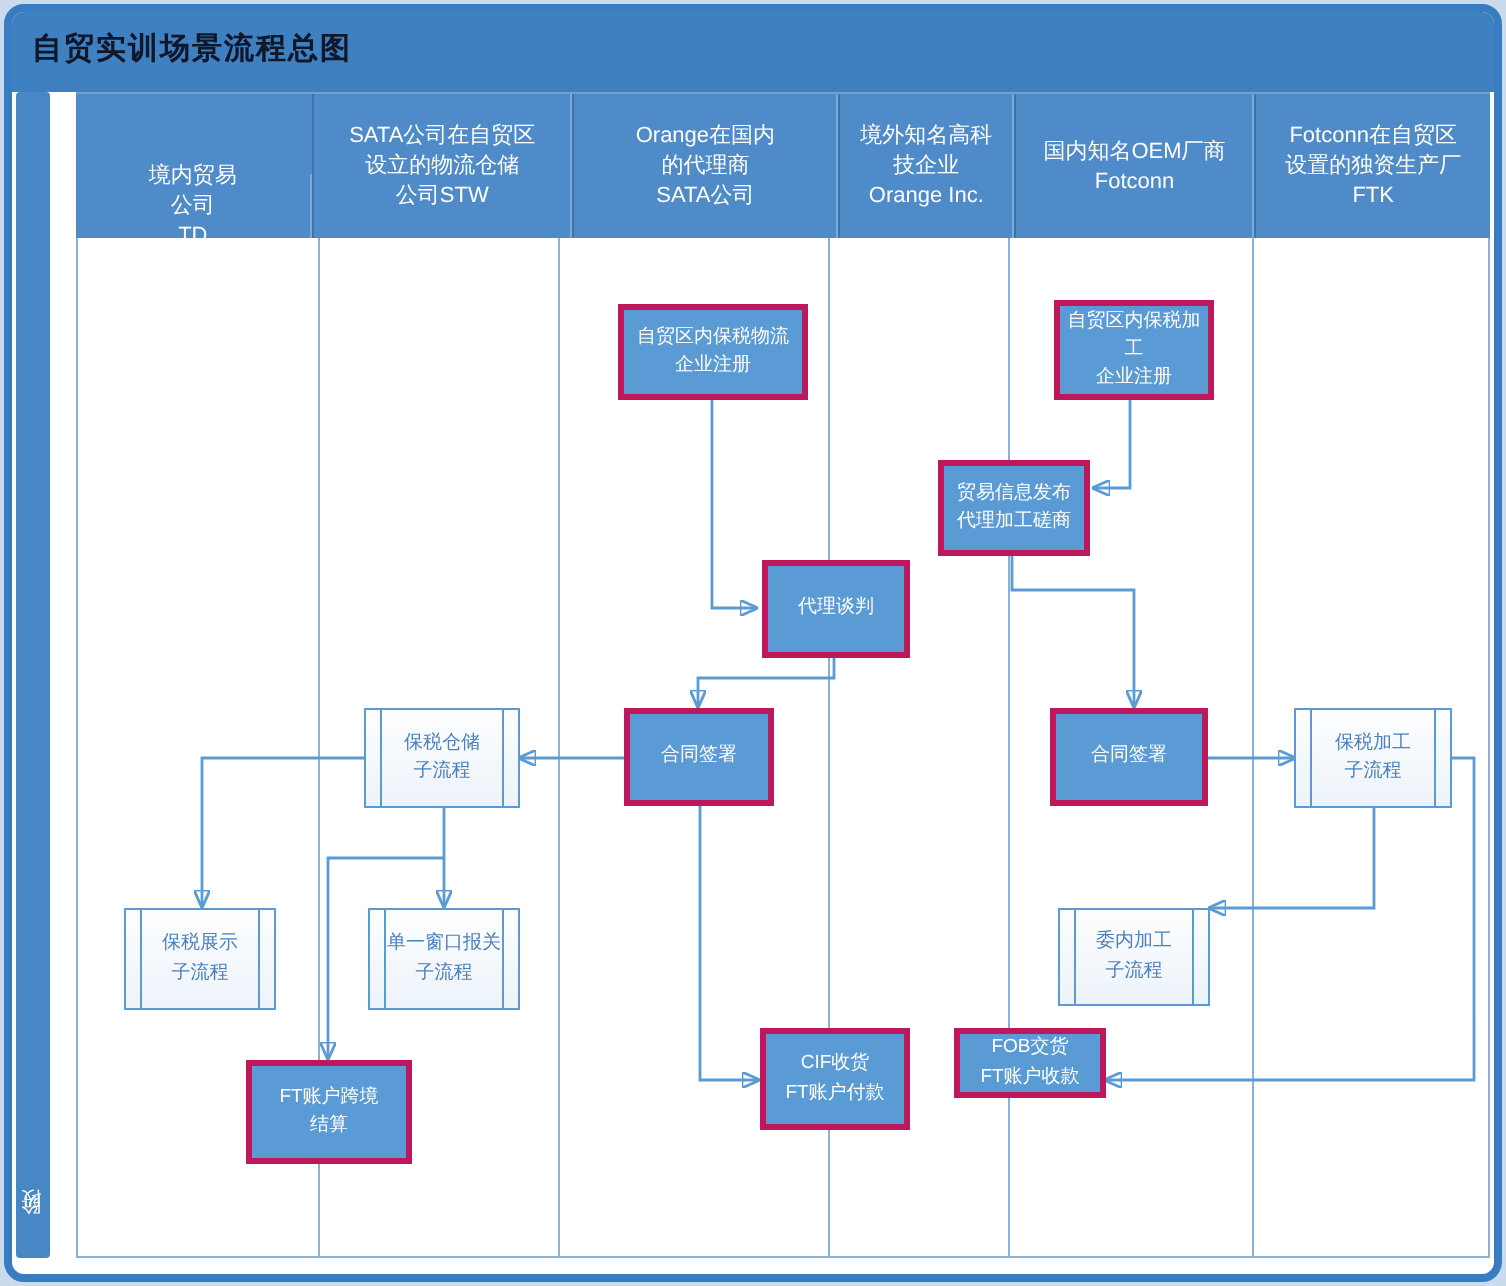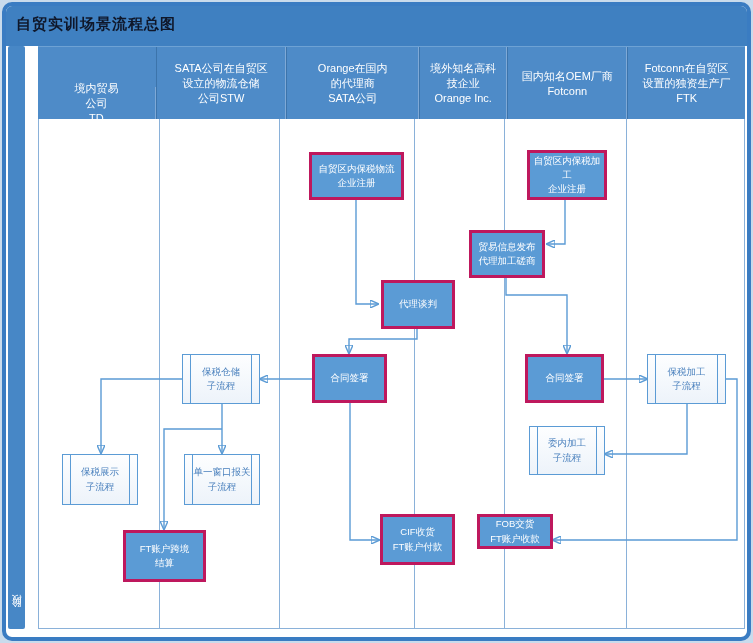--- a/index.html
+++ b/index.html
@@ -98,21 +98,21 @@
 企业注册</div>
     <div class="node process" style="left:463px;top:212px;width:76px;height:48px;margin-top:12px;">贸易信息发布
 代理加工磋商</div>
     <div class="node process" style="left:375px;top:274px;width:74px;height:49px;">代理谈判</div>
     <div class="node process" style="left:306px;top:348px;width:75px;height:49px;">合同签署</div>
     <div class="node process" style="left:519px;top:348px;width:79px;height:49px;">合同签署</div>
     <div class="node subprocess" style="left:176px;top:348px;width:78px;height:50px;">保税仓储
 子流程</div>
     <div class="node subprocess" style="left:641px;top:348px;width:79px;height:50px;">保税加工
 子流程</div>
-    <div class="node subprocess" style="left:523px;top:420px;width:76px;height:49px;">委内加工
+    <div class="node subprocess" style="left:523px;top:448px;width:76px;height:49px;">委内加工
 子流程</div>
     <div class="node subprocess" style="left:56px;top:448px;width:76px;height:51px;">保税展示
 子流程</div>
     <div class="node subprocess" style="left:178px;top:448px;width:76px;height:51px;">单一窗口报关
 子流程</div>
     <div class="node process" style="left:117px;top:524px;width:83px;height:52px;">FT账户跨境
 结算</div>
     <div class="node process" style="left:374px;top:508px;width:75px;height:51px;">CIF收货
 FT账户付款</div>
     <div class="node process" style="left:471px;top:508px;width:76px;height:35px;">FOB交货

